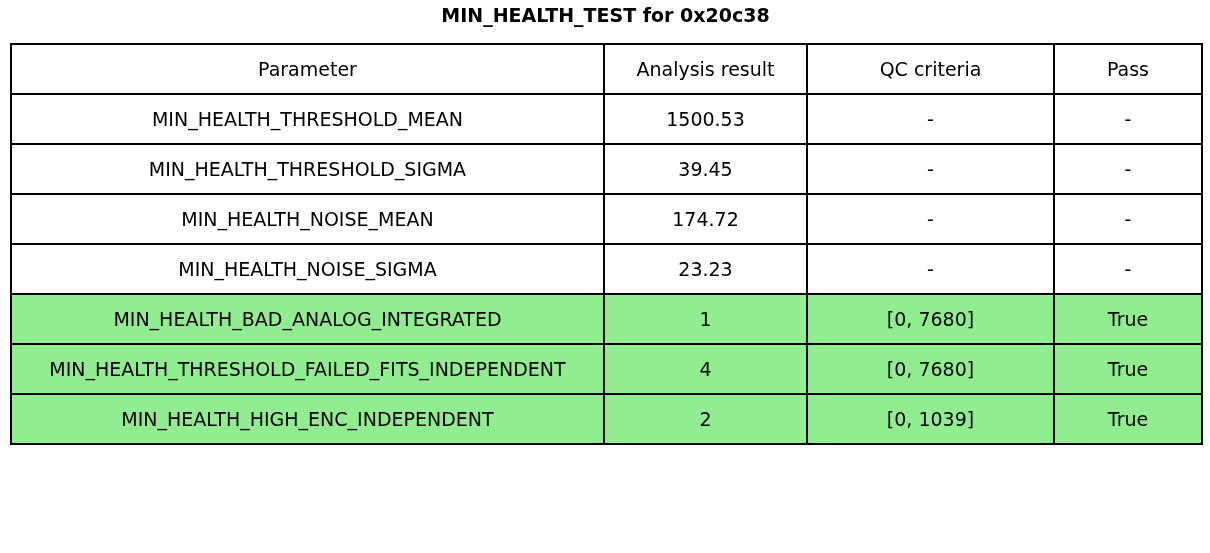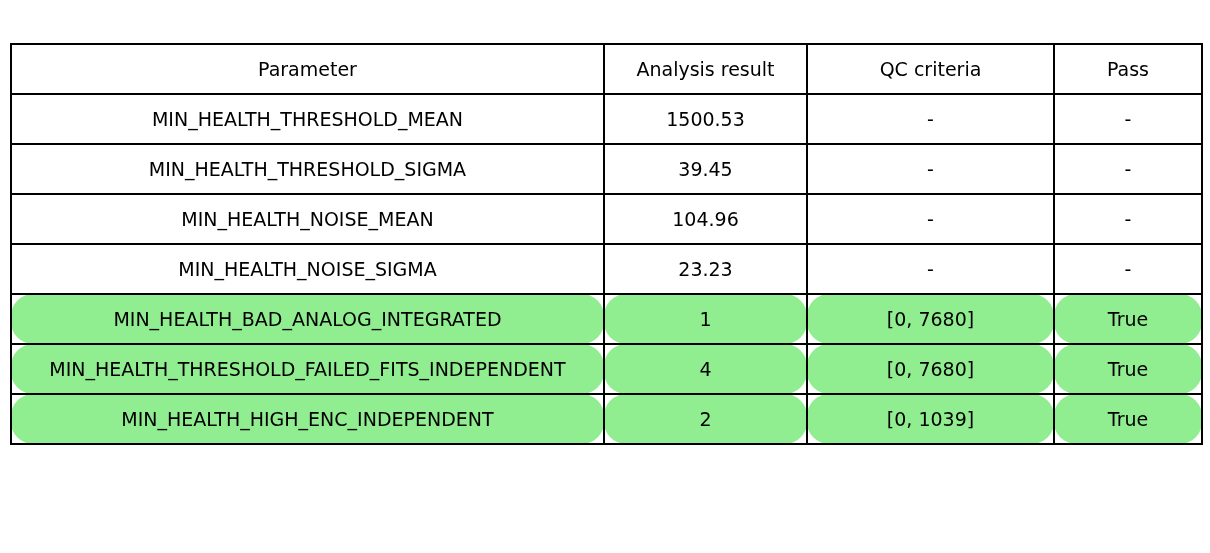--- a/index.html
+++ b/index.html
@@ -47,28 +47,28 @@
     text-align: center;
     vertical-align: middle;
     font-size: 19px;
     font-weight: normal;
     color: #000000;
     overflow: hidden;
     white-space: nowrap;
   }
   table.qc-table tr.hl td {
     background: #90ee90;
-    border-radius: 22px;
   }
 </style>
 </head>
 <body>
 
 <div class="page">
 
+  <div class="chart-title">MIN_HEALTH_TEST for 0x20c38</div>
 
   <table class="qc-table">
     <colgroup>
       <col class="c-param">
       <col class="c-result">
       <col class="c-qc">
       <col class="c-pass">
     </colgroup>
     <thead>
       <tr>
@@ -86,21 +86,21 @@
       <td>-</td>
     </tr>
         <tr>
       <td>MIN_HEALTH_THRESHOLD_SIGMA</td>
       <td>39.45</td>
       <td>-</td>
       <td>-</td>
     </tr>
         <tr>
       <td>MIN_HEALTH_NOISE_MEAN</td>
-      <td>104.96</td>
+      <td>174.72</td>
       <td>-</td>
       <td>-</td>
     </tr>
         <tr>
       <td>MIN_HEALTH_NOISE_SIGMA</td>
       <td>23.23</td>
       <td>-</td>
       <td>-</td>
     </tr>
         <tr class="hl">

